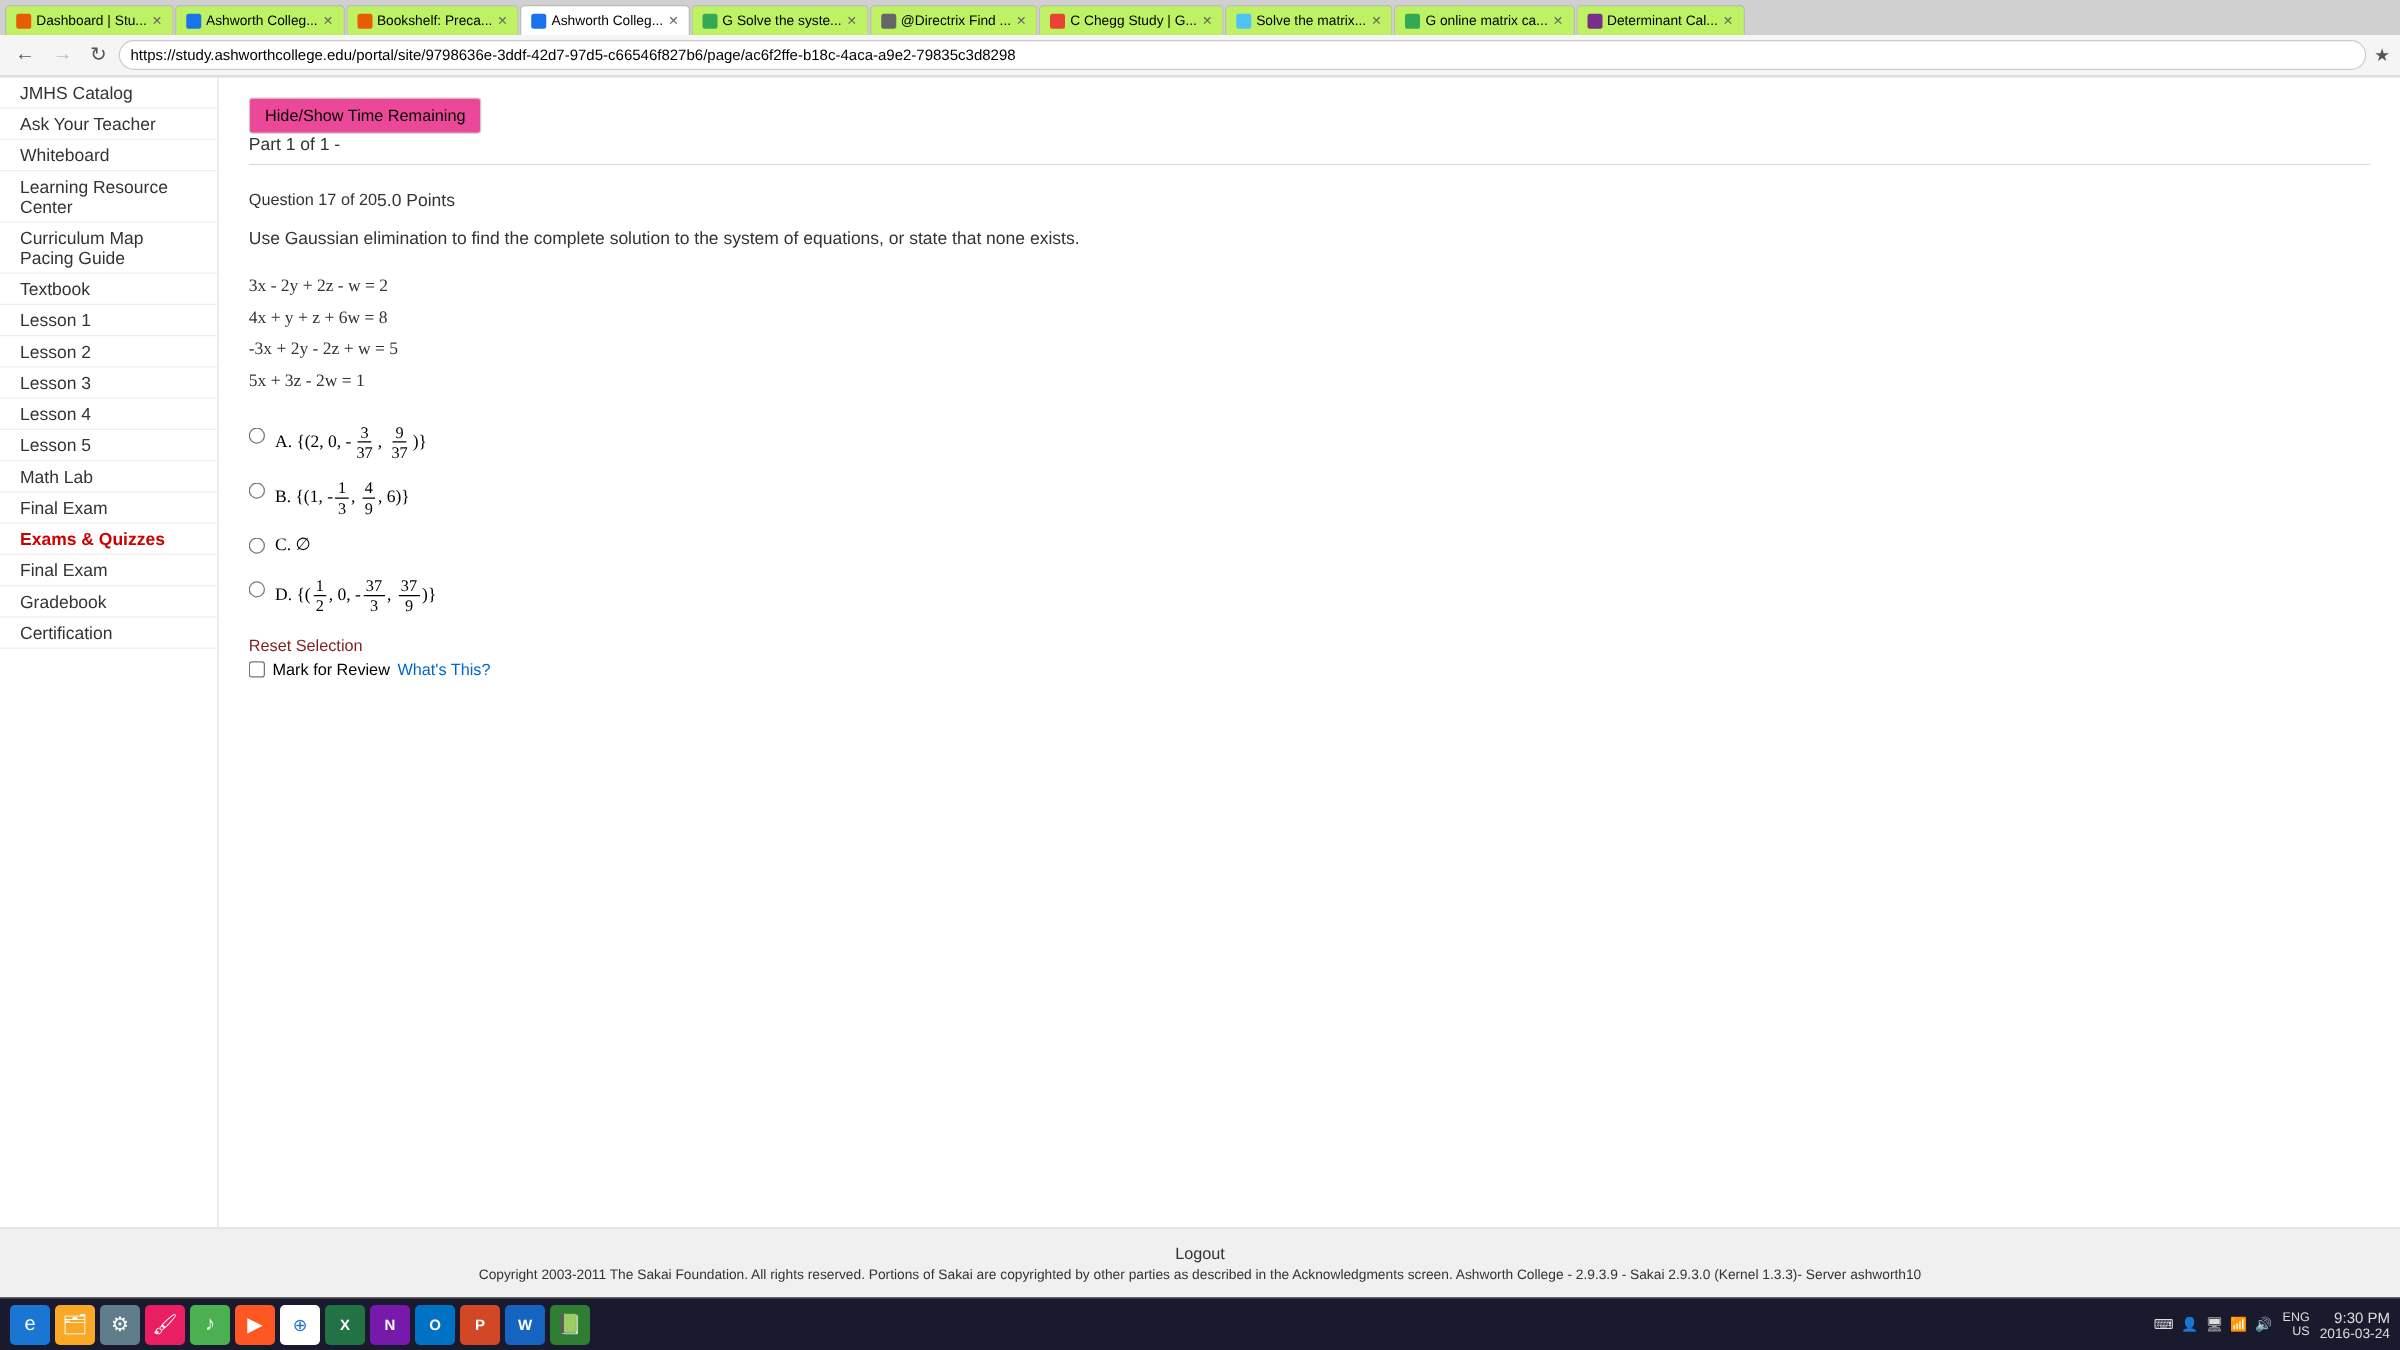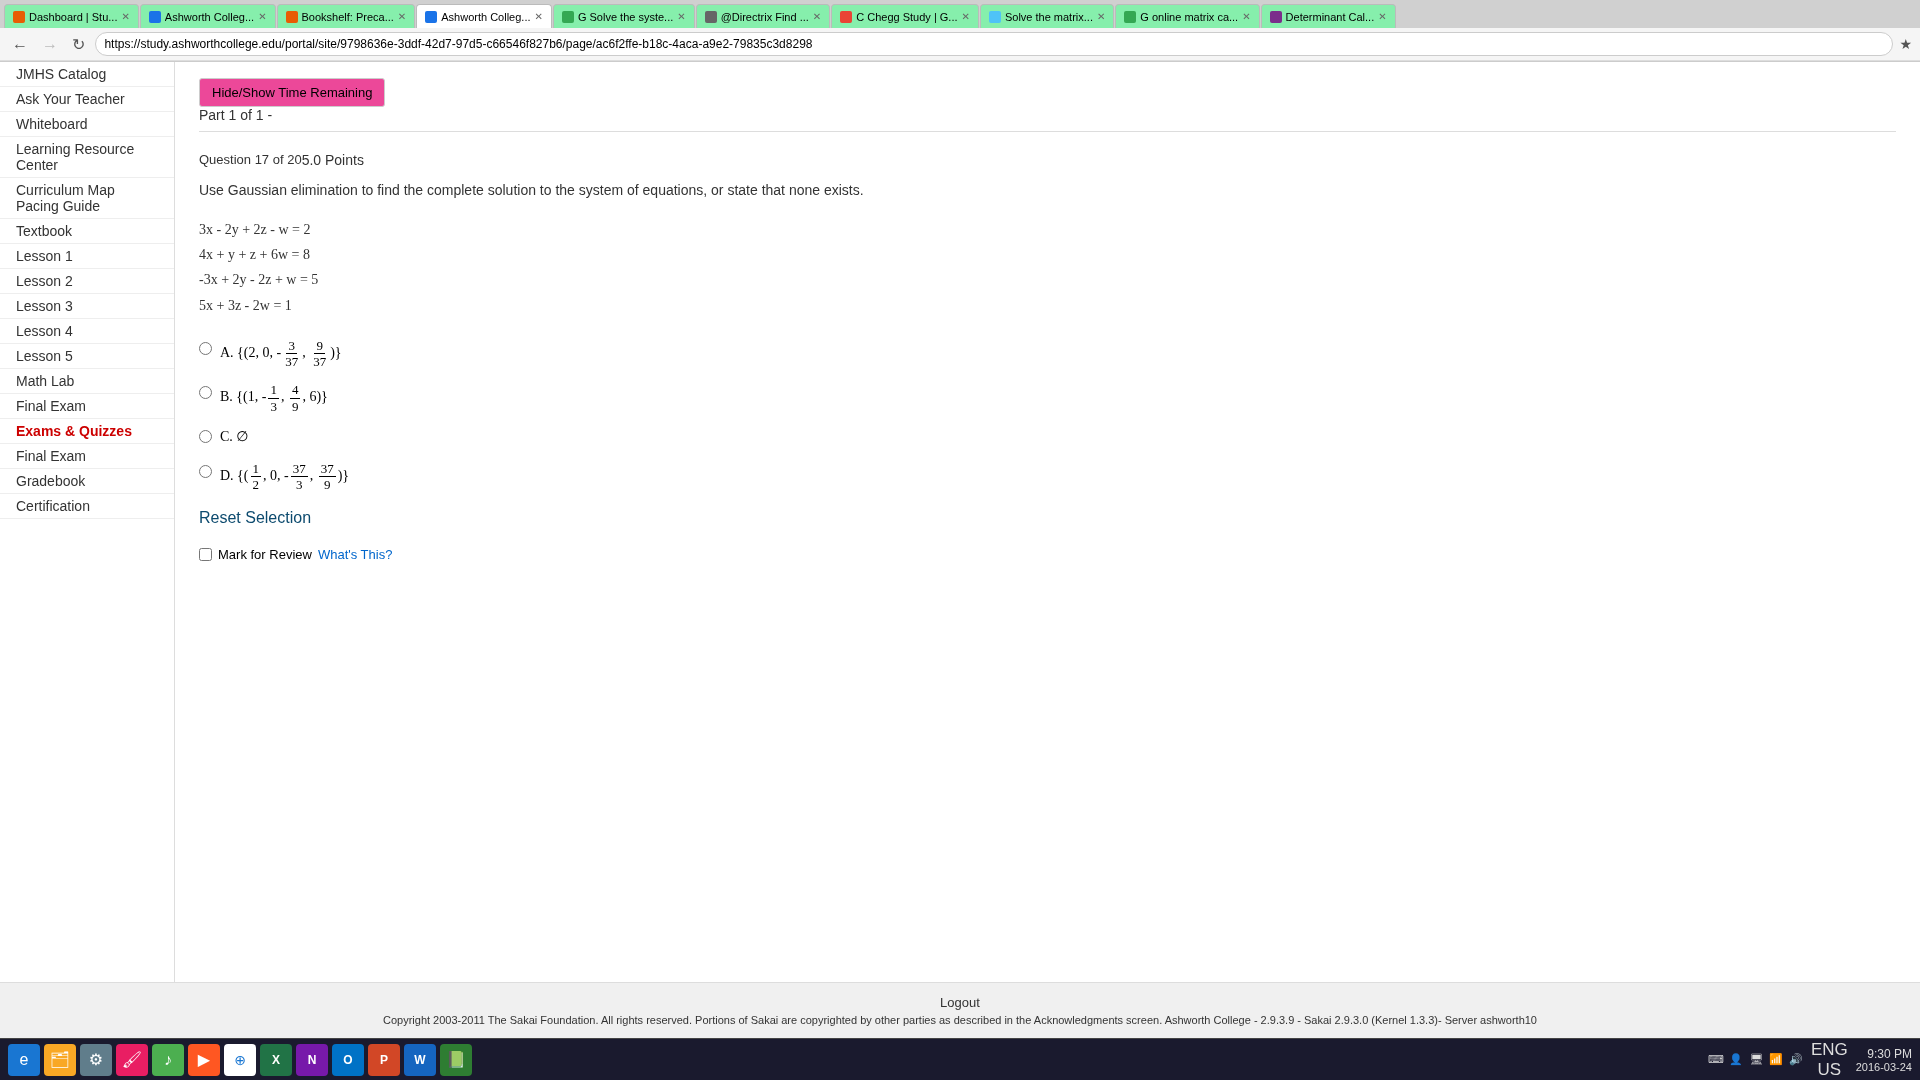--- a/index.html
+++ b/index.html
@@ -1,21 +1,21 @@
 <!DOCTYPE html>
 <html><head>
   <meta charset="utf-8">
   <style>
     * { box-sizing: border-box; margin: 0; padding: 0; }
     body { font-family: Arial, sans-serif; font-size: 14px; background: #fff; display: flex; flex-direction: column; min-height: 100vh; }
 
     
     .browser-chrome { background: #e8e8e8; border-bottom: 1px solid #ccc; }
     .tab-bar { display: flex; align-items: flex-end; padding: 4px 4px 0; background: #d0d0d0; gap: 1px; overflow: hidden; height: 28px; }
-    .tab { display: flex; align-items: center; padding: 4px 8px; font-size: 11px; border-radius: 4px 4px 0 0; background: #86efac; border: 1px solid #bbb; border-bottom: none; max-width: 150px; white-space: nowrap; overflow: hidden; text-overflow: ellipsis; cursor: pointer; height: 24px; }
+    .tab { display: flex; align-items: center; padding: 4px 8px; font-size: 11px; border-radius: 4px 4px 0 0; background: #bef264; border: 1px solid #bbb; border-bottom: none; max-width: 150px; white-space: nowrap; overflow: hidden; text-overflow: ellipsis; cursor: pointer; height: 24px; }
     .tab.active { background: #fff; z-index: 1; }
     .tab .tab-favicon { width: 12px; height: 12px; margin-right: 4px; border-radius: 2px; flex-shrink: 0; }
     .tab .tab-close { margin-left: 4px; color: #666; font-size: 10px; flex-shrink: 0; }
     .tab-favicon.orange { background: #e85d04; }
     .tab-favicon.blue { background: #1a73e8; }
     .tab-favicon.green { background: #34a853; }
     .tab-favicon.red { background: #ea4335; }
     .tab-favicon.gray { background: #666; }
     .tab-favicon.purple { background: #7b2d8b; }
     .tab-favicon.light-blue { background: #4fc3f7; }
@@ -51,21 +51,21 @@
 
     .answer-options { margin-bottom: 16px; }
     .answer-option { display: flex; align-items: flex-start; margin-bottom: 12px; line-height: 1.6; }
     .answer-option input[type=radio] { margin-right: 8px; margin-top: 4px; }
     .answer-option label { font-family: 'Times New Roman', serif; font-size: 14px; }
 
     .fraction { display: inline-flex; flex-direction: column; align-items: center; margin: 0 2px; vertical-align: middle; font-family: 'Times New Roman', serif; line-height: 1.2; }
     .fraction .numer { border-bottom: 1px solid #000; padding: 0 2px; font-size: 13px; }
     .fraction .denom { padding: 0 2px; font-size: 13px; }
 
-    .reset-link { color: #0c4a6e; text-decoration: none; font-size: 16px; display: block; margin-bottom: 20px; }
+    .reset-link { color: #7f1d1d; text-decoration: none; font-size: 13px; display: block; margin-bottom: 4px; }
 
     .mark-review { display: flex; align-items: center; gap: 6px; margin-bottom: 24px; font-size: 13px; }
     .mark-review a { color: #0066cc; text-decoration: none; }
 
     .nav-buttons { display: flex; gap: 8px; align-items: center; }
     .btn { padding: 6px 16px; border: 1px solid #ccc; background: #f0f0f0; cursor: pointer; font-size: 13px; border-radius: 3px; color: #333; }
 
     
     .footer { background: #f0f0f0; border-top: 1px solid #ddd; padding: 12px 16px; text-align: center; font-size: 11px; color: #333; }
     .footer-logout { font-size: 13px; margin-bottom: 4px; }
@@ -85,21 +85,21 @@
     .taskbar-icon.onenote { background: #7719aa; color: #fff; font-size: 12px; font-weight: bold; }
     .taskbar-icon.outlook { background: #0072c6; color: #fff; font-size: 12px; font-weight: bold; }
     .taskbar-icon.ppt { background: #d24726; color: #fff; font-size: 12px; font-weight: bold; }
     .taskbar-icon.word { background: #1565c0; color: #fff; font-size: 12px; font-weight: bold; }
     .taskbar-icon.green-app { background: #2e7d32; color: #fff; }
     .taskbar-right { display: flex; align-items: center; gap: 8px; color: #ddd; font-size: 11px; }
     .taskbar-sys { display: flex; align-items: center; gap: 6px; }
     .time-display { text-align: right; }
     .time-display .time { font-size: 12px; }
     .time-display .date { font-size: 11px; }
-    .lang-display { text-align: center; font-size: 17px; }
+    .lang-display { text-align: right; font-size: 10px; }
 
     .empty-space { width: 20px; }
   </style>
 </head>
 <body>
 
 <div class="browser-chrome">
   <div class="tab-bar">
 
   <div class="tab">

